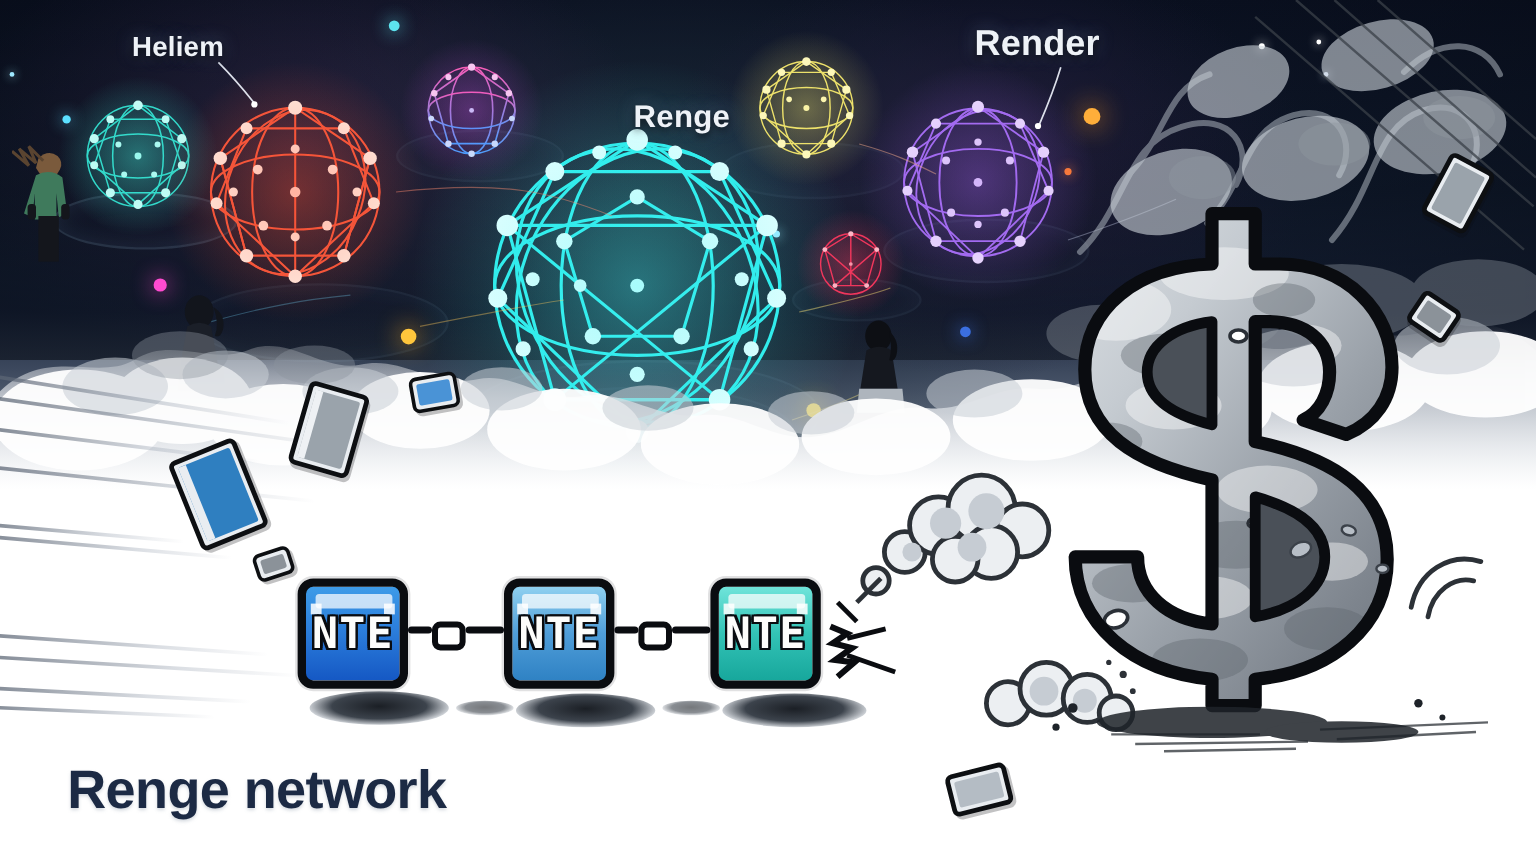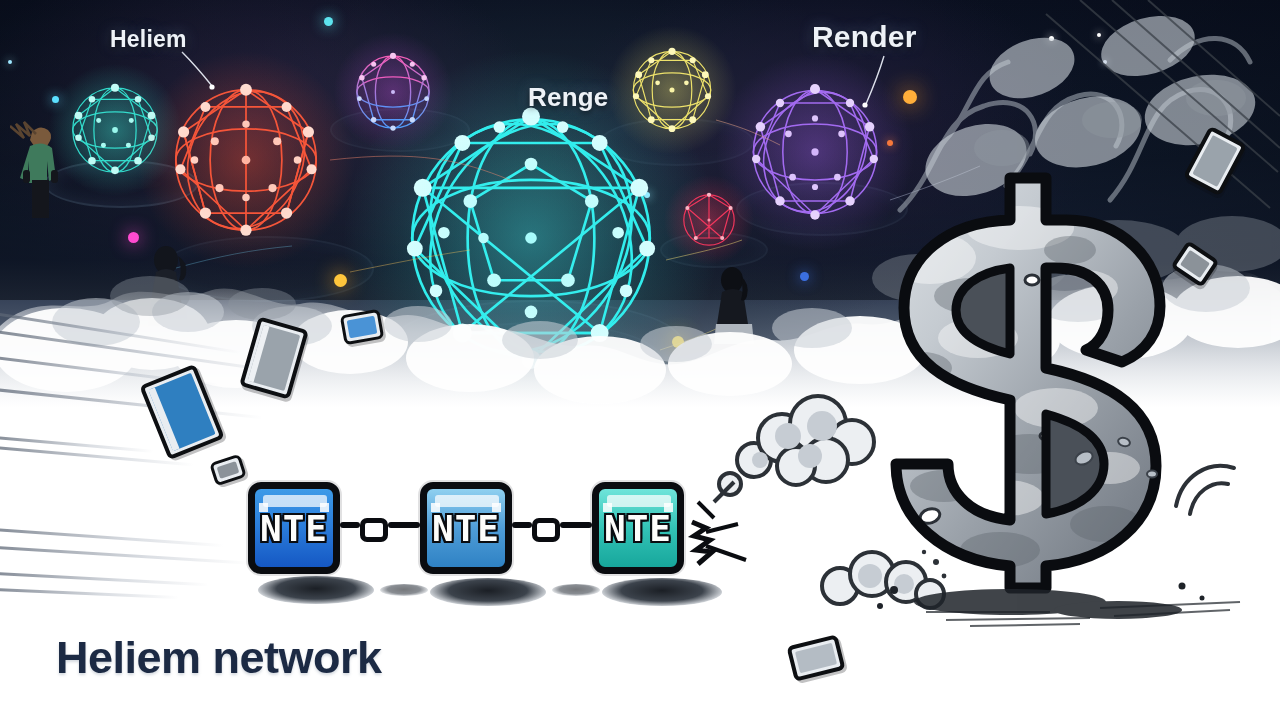--- a/index.html
+++ b/index.html
@@ -771,15 +771,15 @@
   </svg>
 
   <svg style="position:absolute;left:1060px;top:428px;width:120px;height:80px;">
     <g fill="#b7bec6" stroke="#3b4149" stroke-width="2">
       <ellipse cx="24" cy="30" rx="9" ry="6" transform="rotate(-24 24 30)"></ellipse>
       <ellipse cx="64" cy="14" rx="6" ry="4" transform="rotate(16 64 14)"></ellipse>
       <ellipse cx="92" cy="46" rx="5" ry="3.5"></ellipse>
     </g>
   </svg>
 
-  <div class="title">Heliem network</div>
+  <div class="title">Renge network</div>
 
 </div>
 
 </body></html>

